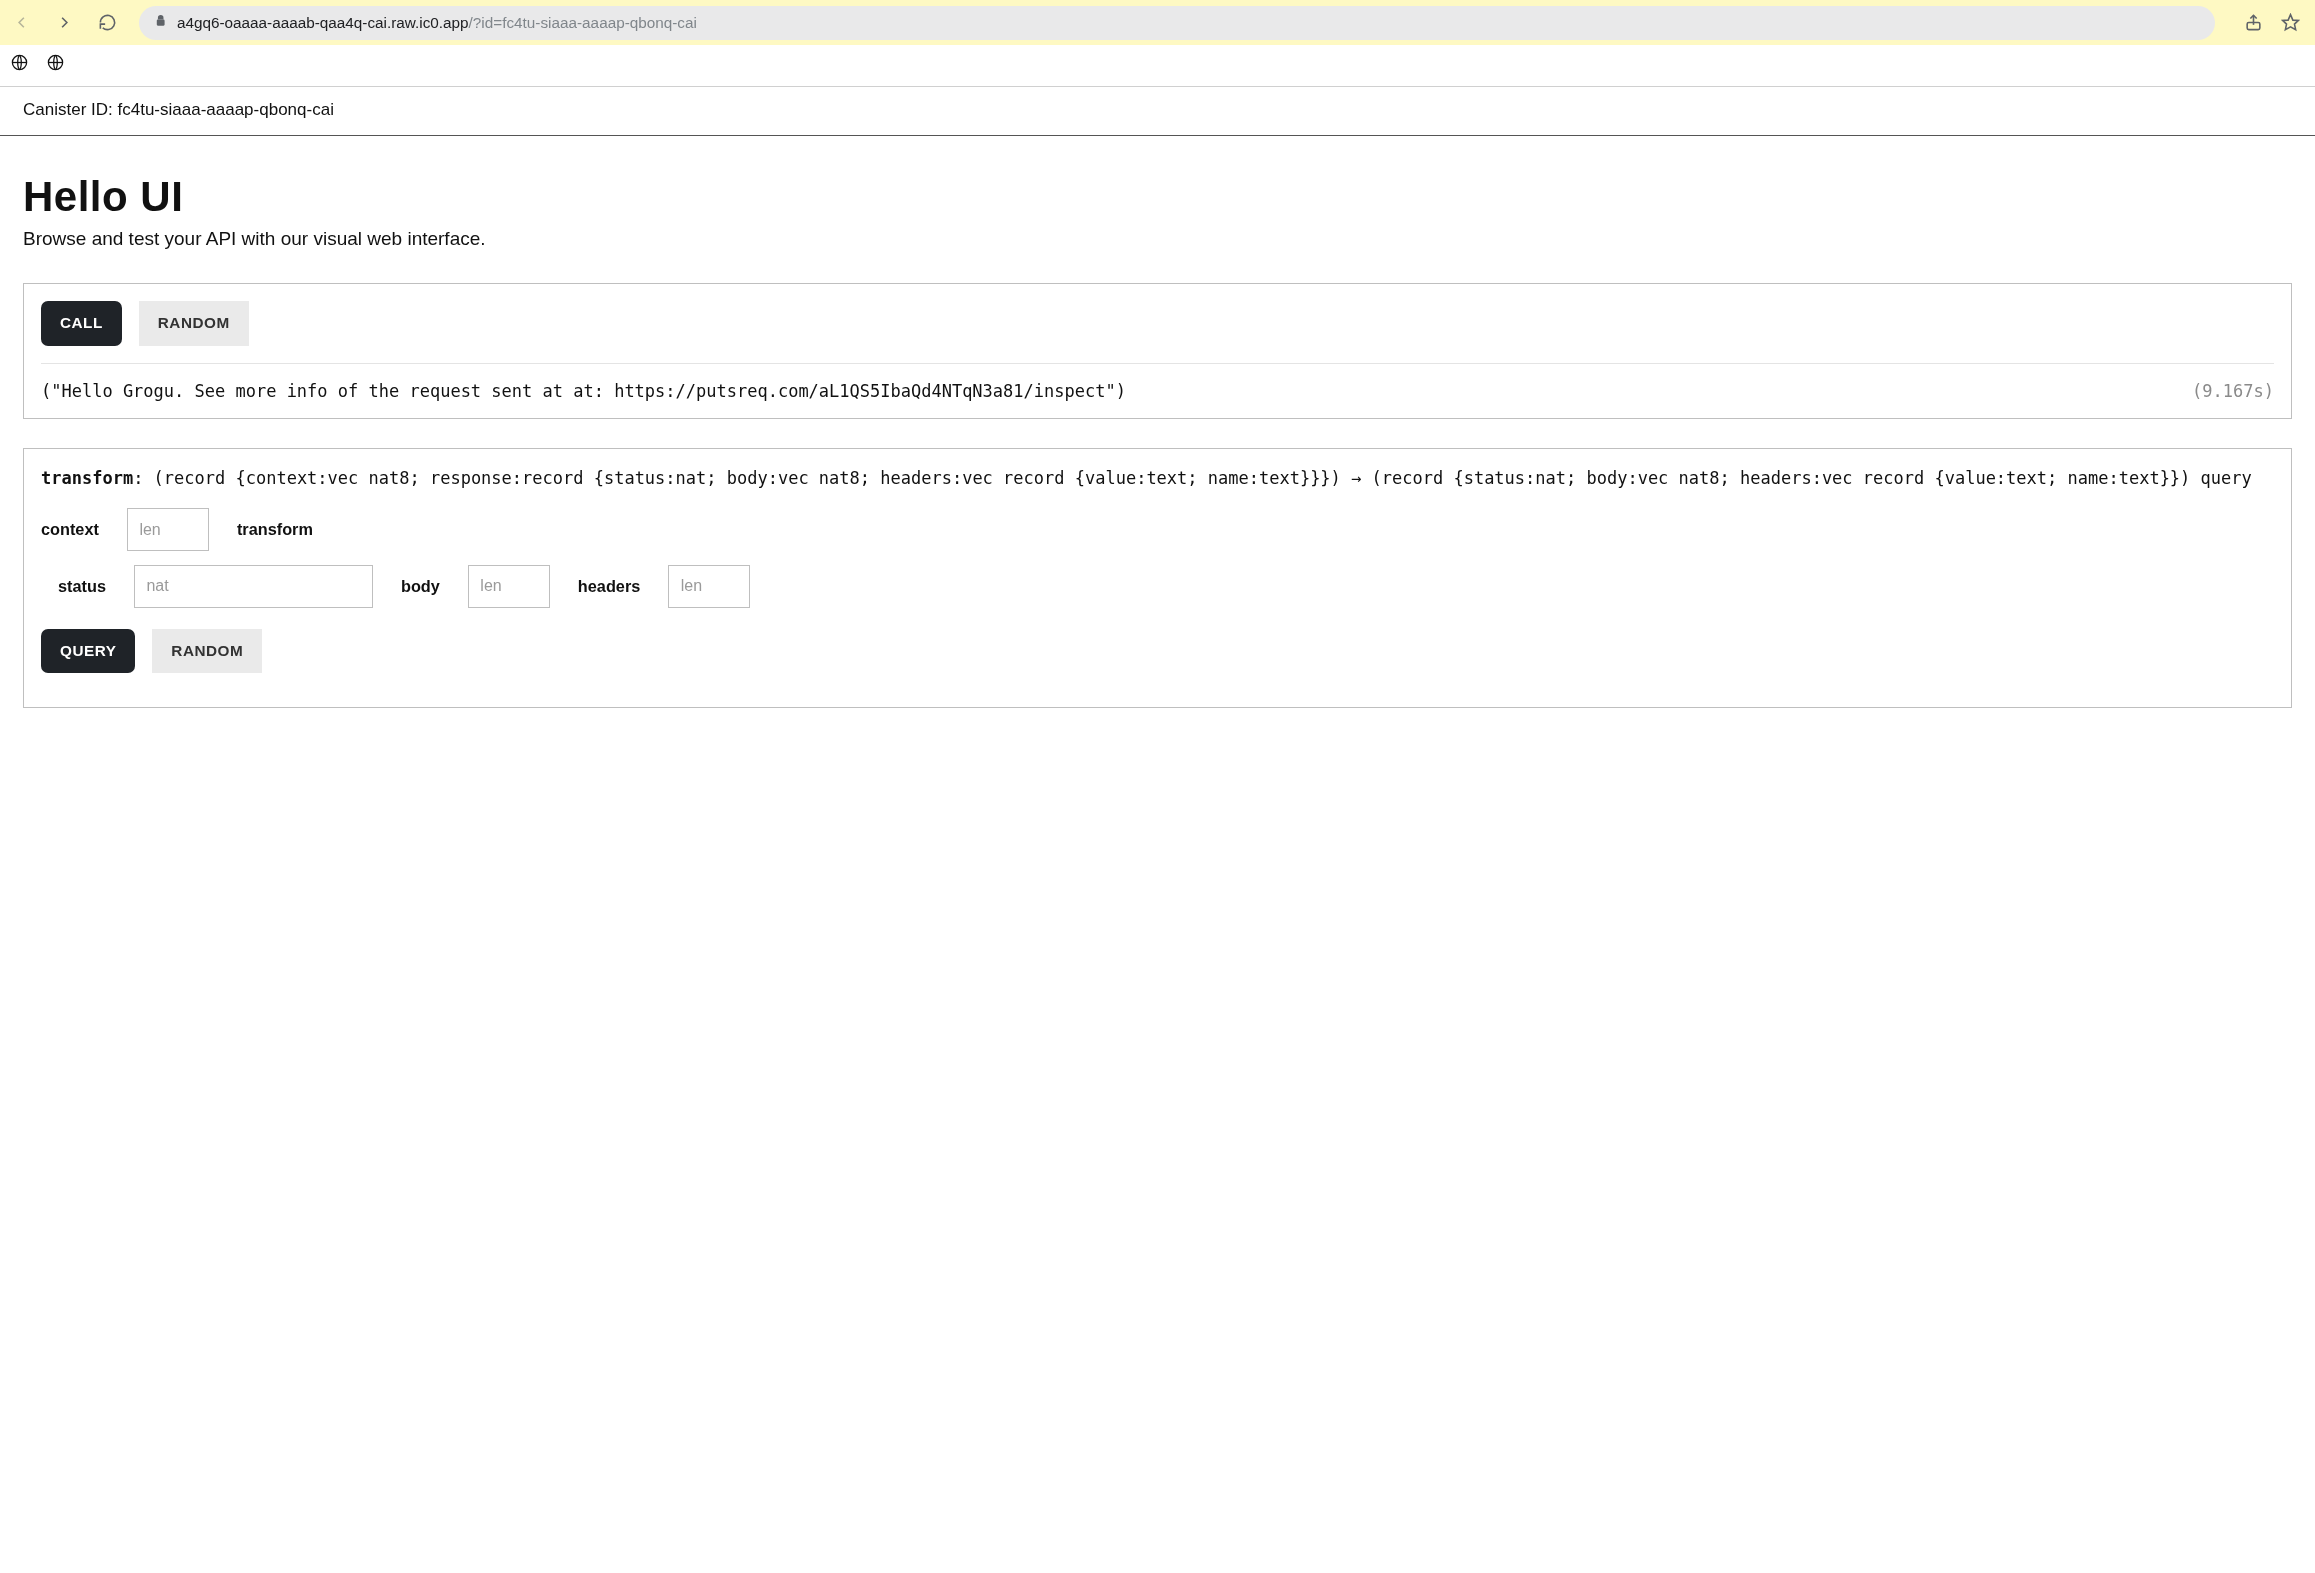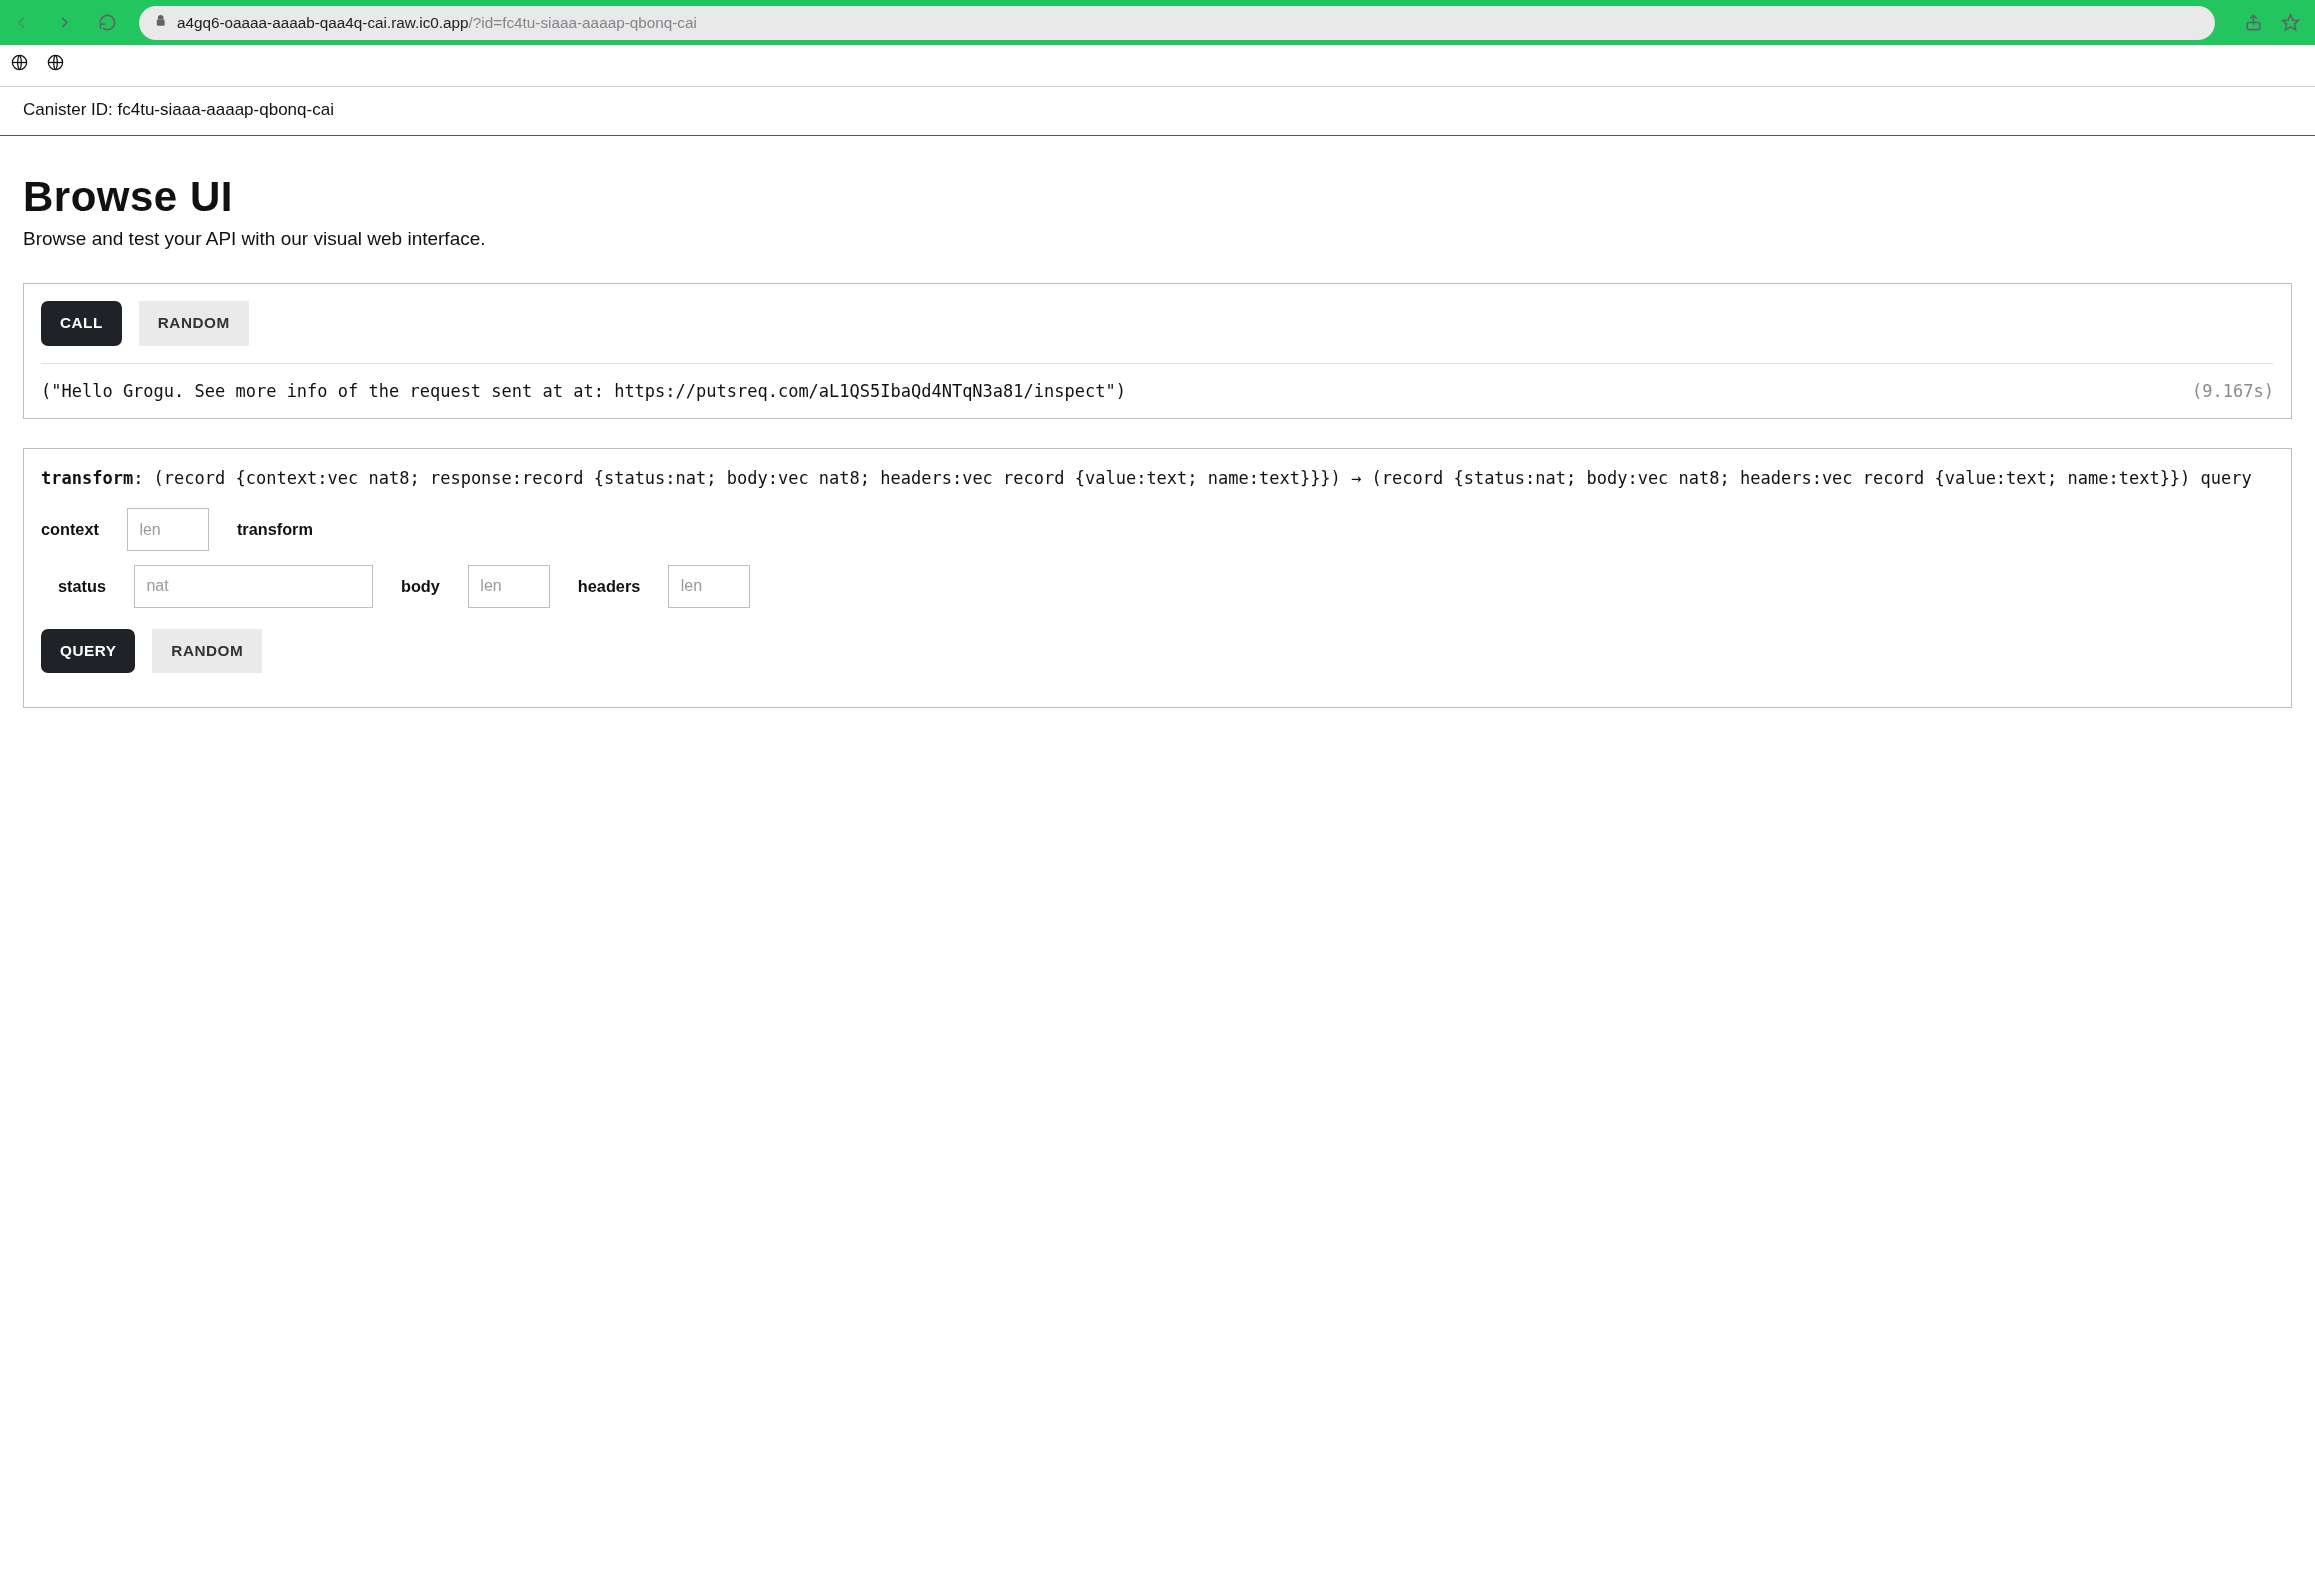--- a/index.html
+++ b/index.html
@@ -3,21 +3,21 @@
 <meta charset="utf-8">
 <style>
   * { box-sizing: border-box; }
   html, body { margin:0; padding:0; font-family: -apple-system, BlinkMacSystemFont, "Segoe UI", Helvetica, Arial, sans-serif; color:#111; }
   body { background:#fff; }
 
   
   .chrome-bar {
     display:flex; align-items:center; gap:20px;
     padding:5.7px 13.4px 5.7px 9.6px;
-    background:#22c55e;
+    background:#fef9c3;
   }
   .nav-icon {
     width:23px; height:23px; display:flex; align-items:center; justify-content:center;
     color:#5f6368; cursor:pointer;
   }
   .nav-icon svg { width:19px; height:19px; stroke:#5f6368; fill:none; stroke-width:2; }
   .nav-icon.disabled { opacity:.45; cursor:default; }
   .address-wrap {
     flex:1; display:flex; align-items:center;
     background:#e9e9ea;
@@ -169,21 +169,21 @@
 </div>
 
 <div class="top-divider"></div>
 
 <div class="canister-strip">
   <span class="label-part">Canister ID: </span><span>fc4tu-siaaa-aaaap-qbonq-cai</span>
 </div>
 
 <div class="content">
 
-  <h1 class="title">Browse UI</h1>
+  <h1 class="title">Hello UI</h1>
   <div class="subtitle">Browse and test your API with our visual web interface.</div>
 
   <div class="method-card">
     <div class="btn-row">
       <button class="btn btn-primary">CALL</button>
       <button class="btn btn-secondary">RANDOM</button>
     </div>
     <div class="result-sep"></div>
     <div class="result-row">
       <span>("Hello Grogu. See more info of the request sent at at: https://putsreq.com/aL1QS5IbaQd4NTqN3a81/inspect")</span>

